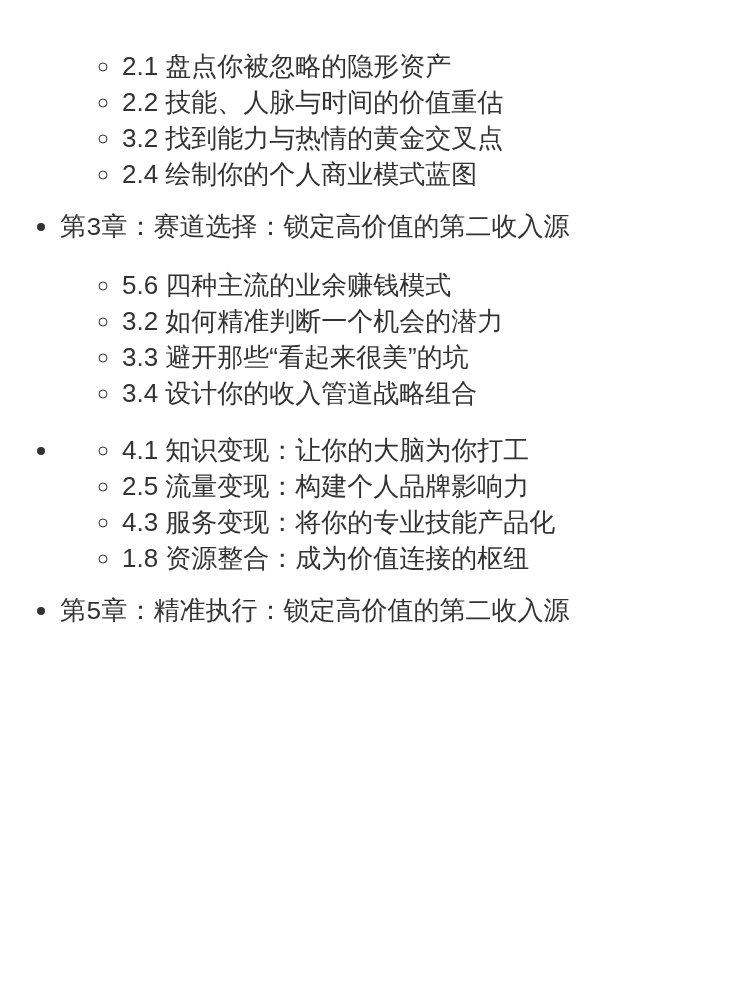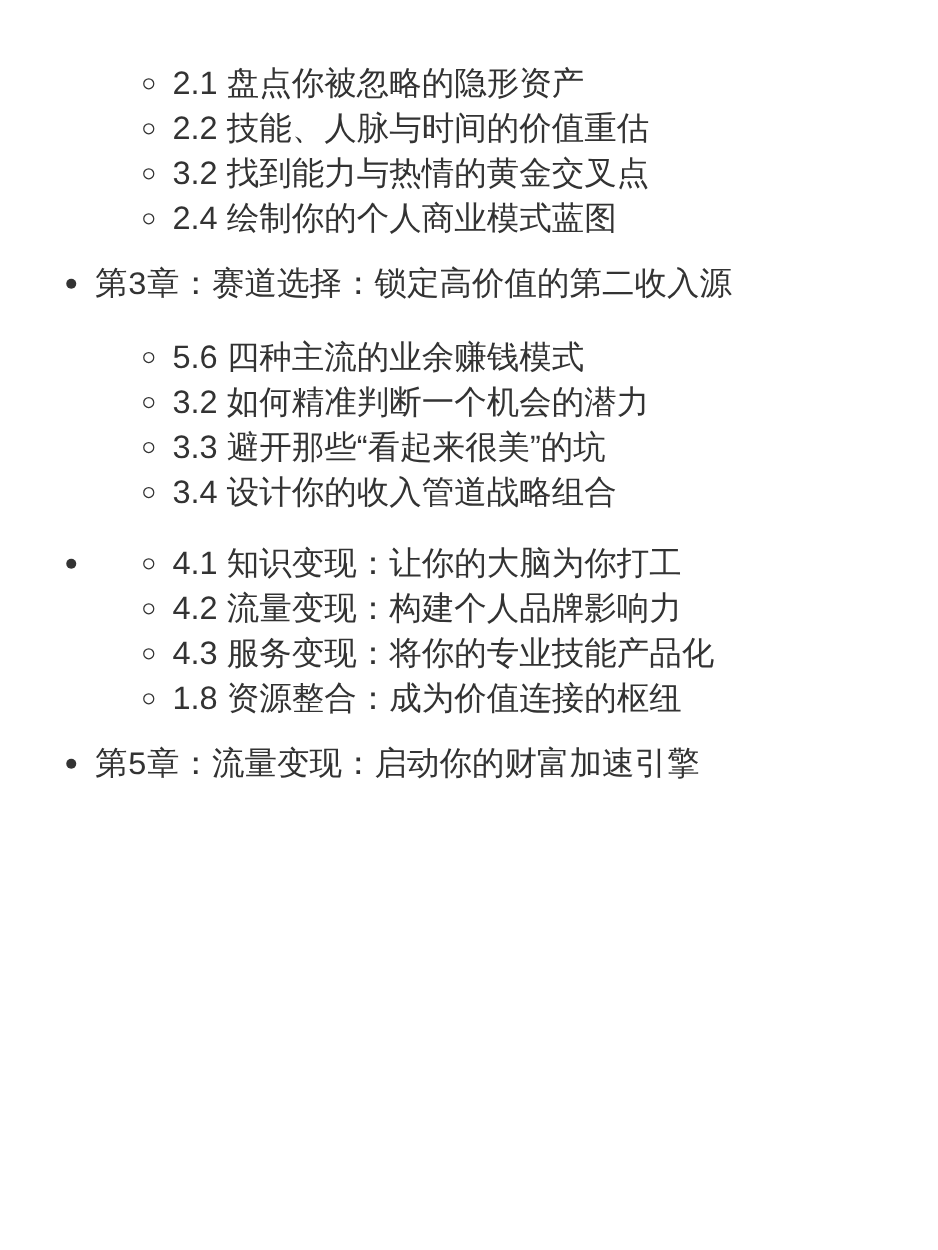--- a/index.html
+++ b/index.html
@@ -8,21 +8,21 @@
     background: #ffffff;
   }
   body {
     width: 750px;
     height: 1000px;
     overflow: hidden;
     font-family: "Liberation Sans", "DejaVu Sans", sans-serif;
     color: #333333;
   }
   .doc {
-    padding: 26px 40px 0 76px;
+    padding: 26px 40px 0 60px;
     font-size: 26px;
     line-height: 34px;
   }
   ul {
     margin: 0;
     padding: 0;
   }
   ul.lvl1 {
     list-style: disc outside;
   }
@@ -63,25 +63,25 @@
         <li>5.6 四种主流的业余赚钱模式</li>
         <li>3.2 如何精准判断一个机会的潜力</li>
         <li>3.3 避开那些“看起来很美”的坑</li>
         <li>3.4 设计你的收入管道战略组合</li>
       </ul>
     </li>
 
     <li>
       <ul class="lvl2">
         <li>4.1 知识变现：让你的大脑为你打工</li>
-        <li>4.2 流量变现：构建个人品牌影响力</li>
+        <li>2.5 流量变现：构建个人品牌影响力</li>
         <li>4.3 服务变现：将你的专业技能产品化</li>
         <li>1.8 资源整合：成为价值连接的枢纽</li>
       </ul>
     </li>
 
     <li>
-      <span class="chapter-title">第5章：流量变现：启动你的财富加速引擎</span>
+      <span class="chapter-title">第5章：精准执行：锁定高价值的第二收入源</span>
     </li>
 
   </ul>
 
 </div>
 
 </body></html>

